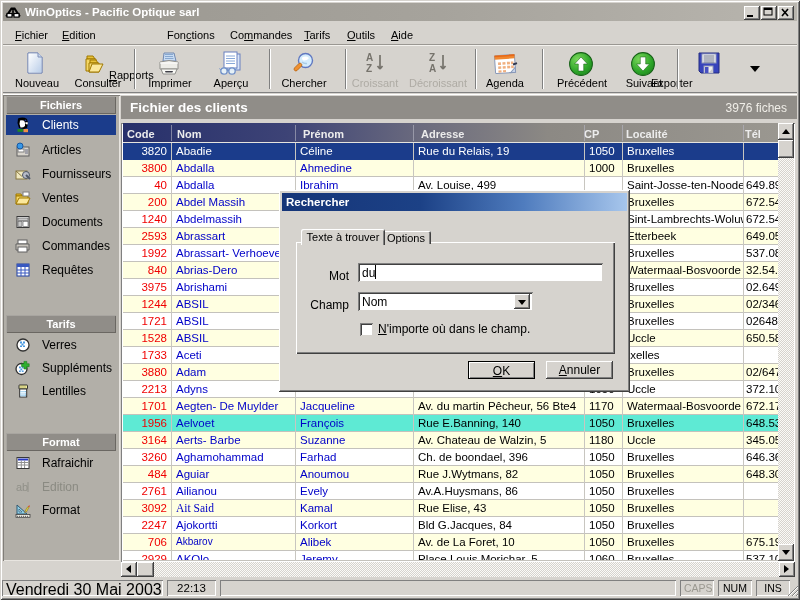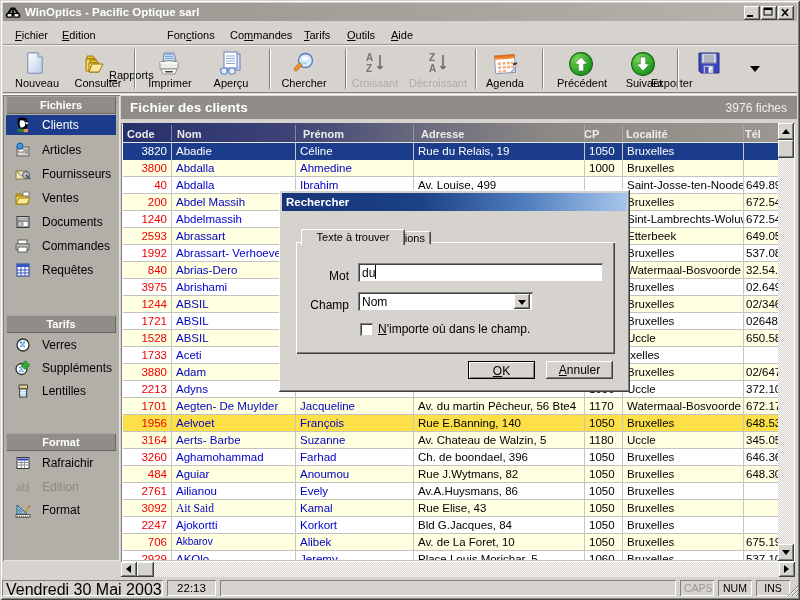--- a/index.html
+++ b/index.html
@@ -446,21 +446,21 @@
   </div>
 <div style="left:123px;top:398px;width:655px;height:17px;background:#FFFFE1;overflow:hidden;border-bottom:1px solid #C4C2BC;">
     <div style="left:0px;top:2px;width:48px;height:14px;overflow:hidden;color:#F00000;text-align:right;padding-left:5px;padding-right:4px;white-space:nowrap;font-size:11.5px;">1701</div>
     <div style="left:48px;top:2px;width:124px;height:14px;overflow:hidden;color:#0000C8;text-align:left;padding-left:5px;padding-right:4px;white-space:nowrap;font-size:11.5px;">Aegten- De Muylder</div>
     <div style="left:172px;top:2px;width:118px;height:14px;overflow:hidden;color:#0000C8;text-align:left;padding-left:5px;padding-right:4px;white-space:nowrap;font-size:11.5px;">Jacqueline</div>
     <div style="left:290px;top:2px;width:171px;height:14px;overflow:hidden;color:#000;text-align:left;padding-left:5px;padding-right:4px;white-space:nowrap;font-size:11.5px;">Av. du martin Pêcheur, 56 Bte4</div>
     <div style="left:461px;top:2px;width:38px;height:14px;overflow:hidden;color:#000;text-align:left;padding-left:5px;padding-right:4px;white-space:nowrap;font-size:11.5px;">1170</div>
     <div style="left:499px;top:2px;width:121px;height:14px;overflow:hidden;color:#000;text-align:left;padding-left:5px;padding-right:4px;white-space:nowrap;font-size:11.5px;">Watermaal-Bosvoorde</div>
     <div style="left:620px;top:2px;width:35px;height:14px;overflow:hidden;color:#000;text-align:left;padding-left:3px;padding-right:4px;white-space:nowrap;font-size:11.5px;">672.17</div>
   </div>
-<div style="left:123px;top:415px;width:655px;height:17px;background:#fde047;overflow:hidden;border-bottom:1px solid #C4C2BC;">
+<div style="left:123px;top:415px;width:655px;height:17px;background:#5eead4;overflow:hidden;border-bottom:1px solid #C4C2BC;">
     <div style="left:0px;top:2px;width:48px;height:14px;overflow:hidden;color:#F00000;text-align:right;padding-left:5px;padding-right:4px;white-space:nowrap;font-size:11.5px;">1956</div>
     <div style="left:48px;top:2px;width:124px;height:14px;overflow:hidden;color:#0000C8;text-align:left;padding-left:5px;padding-right:4px;white-space:nowrap;font-size:11.5px;">Aelvoet</div>
     <div style="left:172px;top:2px;width:118px;height:14px;overflow:hidden;color:#0000C8;text-align:left;padding-left:5px;padding-right:4px;white-space:nowrap;font-size:11.5px;">François</div>
     <div style="left:290px;top:2px;width:171px;height:14px;overflow:hidden;color:#000;text-align:left;padding-left:5px;padding-right:4px;white-space:nowrap;font-size:11.5px;">Rue E.Banning, 140</div>
     <div style="left:461px;top:2px;width:38px;height:14px;overflow:hidden;color:#000;text-align:left;padding-left:5px;padding-right:4px;white-space:nowrap;font-size:11.5px;">1050</div>
     <div style="left:499px;top:2px;width:121px;height:14px;overflow:hidden;color:#000;text-align:left;padding-left:5px;padding-right:4px;white-space:nowrap;font-size:11.5px;">Bruxelles</div>
     <div style="left:620px;top:2px;width:35px;height:14px;overflow:hidden;color:#000;text-align:left;padding-left:3px;padding-right:4px;white-space:nowrap;font-size:11.5px;">648.53</div>
   </div>
 <div style="left:123px;top:432px;width:655px;height:17px;background:#FFFFE1;overflow:hidden;border-bottom:1px solid #C4C2BC;">
     <div style="left:0px;top:2px;width:48px;height:14px;overflow:hidden;color:#F00000;text-align:right;padding-left:5px;padding-right:4px;white-space:nowrap;font-size:11.5px;">3164</div>
@@ -579,21 +579,21 @@
       <line x1="12" y1="3" x2="3" y2="12"></line>
       <line x1="12" y1="7" x2="7" y2="12"></line>
       <line x1="12" y1="11" x2="11" y2="12"></line>
     </g>
   </svg>
 <div class="raised" style="left:255px;top:190px;width:351px;height:202px;background:#D6D3CE;z-index:20;margin-left:24px;">
 <div style="left:3px;top:3px;width:345px;height:18px;background:linear-gradient(90deg,#153578 0%,#1C4186 40%,#4F7CBE 70%,#A7C6EC 100%);">
       <div style="left:4px;top:3px;font-size:11.5px;font-weight:bold;color:#fff;">Rechercher</div>
     </div>
 <div style="left:17px;top:52px;width:319px;height:112px;background:#D6D3CE;box-shadow:inset 1px 1px 0 #fff,inset -1px -1px 0 #404040,inset -2px -2px 0 #808080;"></div>
-<div style="left:22px;top:39px;width:104px;height:16px;background:#D6D3CE;box-shadow:inset 1px 1px 0 #fff,inset -1px 0 0 #404040,inset 2px 2px 0 #D6D3CE,inset -2px 0 0 #808080;border-top-left-radius:2px;border-top-right-radius:2px;font-size:11px;text-align:center;padding-top:2px;z-index:2;">Texte à trouver</div>
+<div style="left:22px;top:39px;width:84px;height:16px;background:#D6D3CE;box-shadow:inset 1px 1px 0 #fff,inset -1px 0 0 #404040,inset 2px 2px 0 #D6D3CE,inset -2px 0 0 #808080;border-top-left-radius:2px;border-top-right-radius:2px;font-size:11px;text-align:center;padding-top:2px;z-index:2;">Texte à trouver</div>
 <div style="left:102px;top:41px;width:50px;height:13px;background:#D6D3CE;box-shadow:inset 1px 1px 0 #fff,inset -1px 0 0 #404040,inset -2px 0 0 #808080;border-top-left-radius:2px;border-top-right-radius:2px;font-size:11px;text-align:center;padding-top:1px;">Options</div>
 <div style="left:30px;top:79px;width:40px;font-size:12px;text-align:right;">Mot</div>
 <div class="field" style="left:79px;top:73px;width:245px;height:19px;">
       <div style="left:4px;top:3px;font-size:12px;">du</div>
       <div style="left:17px;top:2px;width:1px;height:14px;background:#000;"></div>
     </div>
 <div style="left:25px;top:108px;width:45px;font-size:12px;text-align:right;">Champ</div>
 <div class="field" style="left:79px;top:102px;width:175px;height:19px;">
       <div style="left:4px;top:3px;font-size:12px;">Nom</div>
       <div class="raised" style="left:156px;top:2px;width:16px;height:15px;background:#D6D3CE;">

